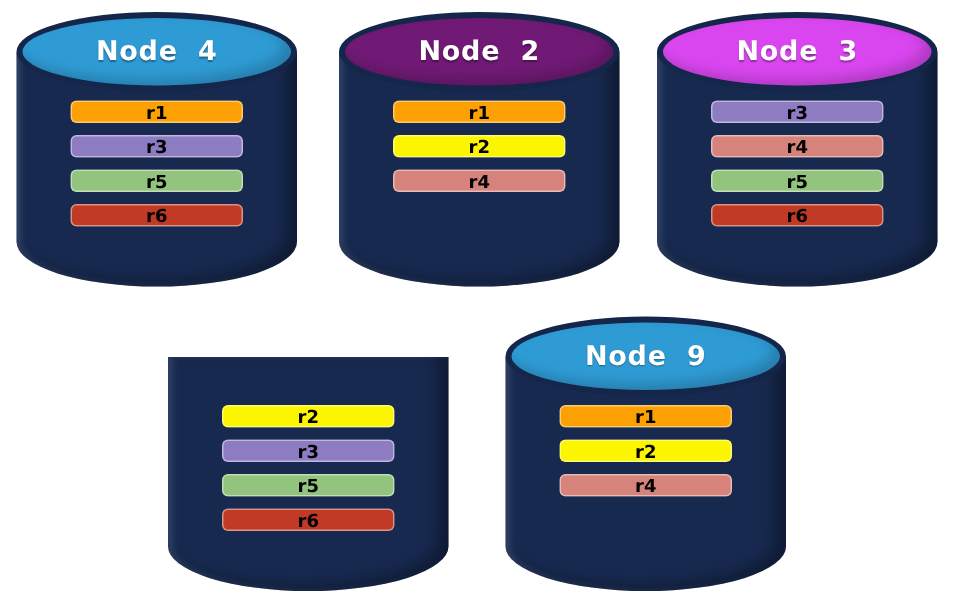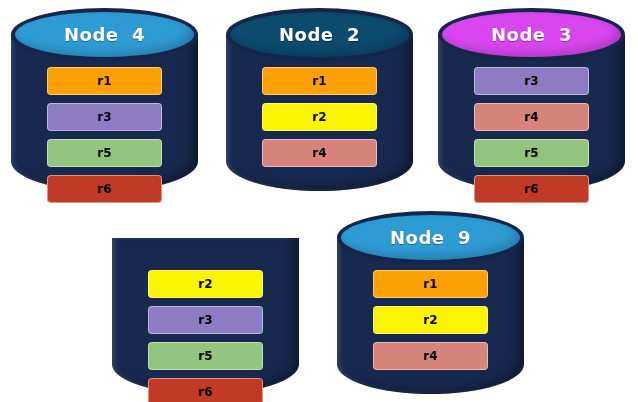--- a/index.html
+++ b/index.html
@@ -57,21 +57,21 @@
     position: absolute;
     left: 0; right: 0;
     top: 59px;
     display: flex;
     flex-direction: column;
     align-items: center;
     gap: 8px;
   }
   .bar {
     width: 115px;
-    height: 28px;
+    height: 15px;
     box-sizing: border-box;
     border: 1px solid rgba(255,255,255,0.45);
     border-radius: 4px;
     display: flex;
     align-items: center;
     justify-content: center;
     color: #000000;
     font-size: 12px;
     font-weight: bold;
     line-height: 1;
@@ -90,21 +90,21 @@
     <div class="bars">
       <div class="bar" style="background-color: rgb(252, 160, 4);">r1</div>
       <div class="bar" style="background-color: rgb(142, 124, 195);">r3</div>
       <div class="bar" style="background-color: rgb(147, 196, 125);">r5</div>
       <div class="bar" style="background-color: rgb(193, 58, 38);">r6</div>
     </div>
   </div>
 
   <div class="node node-2">
     <div class="cyl-body" style="background-color: rgb(23, 41, 79);"></div>
-    <div class="cyl-top" style="background-color: #0c4a6e;">
+    <div class="cyl-top" style="background-color: #701a75;">
       <div class="node-title">Node  2</div>
     </div>
     <div class="bars">
       <div class="bar" style="background-color: rgb(252, 160, 4);">r1</div>
       <div class="bar" style="background-color: rgb(252, 245, 0);">r2</div>
       <div class="bar" style="background-color: rgb(213, 131, 123);">r4</div>
     </div>
   </div>
 
   <div class="node node-3">

